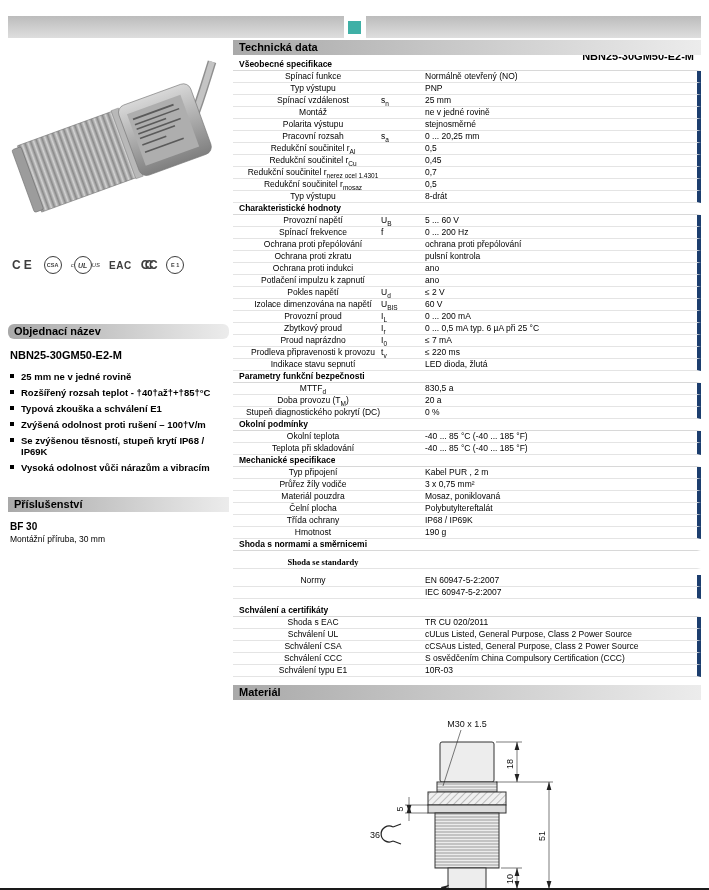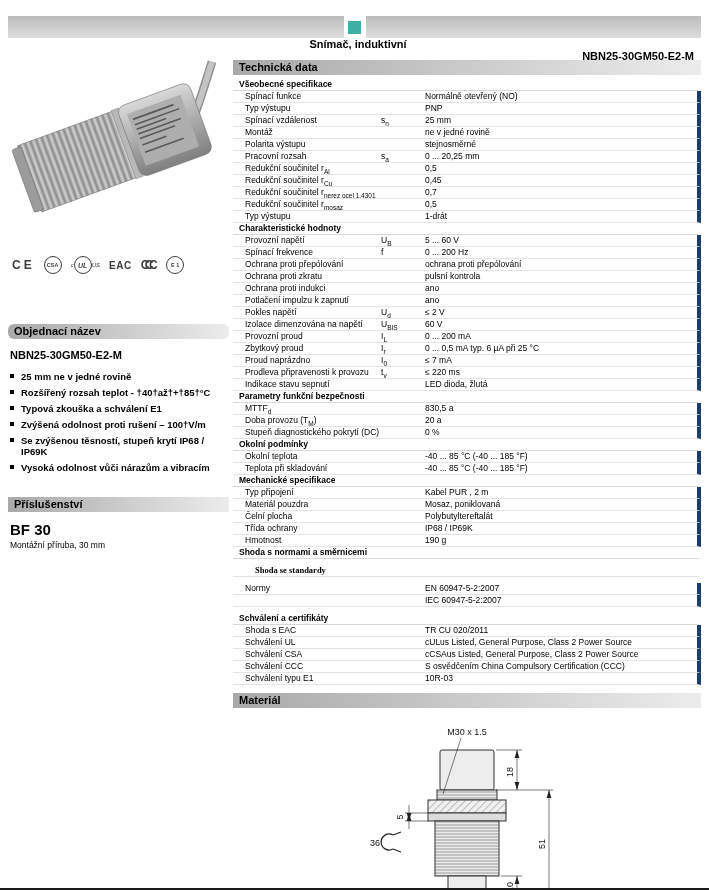--- a/index.html
+++ b/index.html
@@ -8,51 +8,51 @@
 
   
   .topbar{position:absolute;top:16px;left:8px;right:8px;height:22px;background:linear-gradient(180deg,#bcbcbc,#dedede);display:flex;align-items:center;flex-direction:column;}
   .logo-box{width:22px;height:22px;background:#fff;display:flex;align-items:center;justify-content:center;flex:none;}
   .logo-sq{width:13px;height:13px;background:#3fb0a6;}
   .topbar-left{font-size:11px;font-weight:bold;margin-left:7px;}
   .topbar-right{margin-left:auto;font-size:11px;font-weight:bold;padding-right:7px;}
 
   .cols{position:absolute;top:40px;left:8px;right:8px;bottom:4px;display:flex;}
   .leftcol{width:221px;flex:none;}
-  .rightcol{flex:1;margin-left:4px;min-width:0;margin-top:20px;}
+  .rightcol{flex:1;margin-left:4px;min-width:0;}
 
   .secbar{margin:0;height:15px;line-height:15px;font-size:11px;font-weight:bold;padding-left:6px;background:linear-gradient(90deg,#a9a9a9,#ececec);}
 
   
   .photo{height:196px;margin-top:10px;}
   .certs{display:flex;align-items:center;gap:9px;margin:8px 0 0 4px;height:22px;color:#3d3d3d;}
   .cert{display:inline-flex;align-items:center;justify-content:center;}
   .cert-ce{font-size:12px;letter-spacing:3px;font-weight:bold;}
   .circle{width:16px;height:16px;border:1px solid #3d3d3d;border-radius:50%;display:inline-flex;align-items:center;justify-content:center;font-size:5.5px;font-weight:bold;}
   .cert-ul .tiny{font-size:6px;font-style:italic;}
   .cert-ul .circle{font-size:7px;font-style:italic;}
   .cert-eac{font-size:10px;font-weight:bold;letter-spacing:0.5px;}
   .cert-ccc{font-size:12px;font-weight:bold;letter-spacing:-4.5px;padding-right:4px;}
   .ordering-bar{margin-top:48px;border-radius:6px;}
   .model{font-size:11px;font-weight:bold;margin:10px 0 10px 2px;}
   .bullets{list-style:none;margin:0;padding:0 6px 0 2px;}
   .bullets li{position:relative;padding-left:11px;font-size:9.5px;font-weight:bold;line-height:11px;margin-bottom:5px;}
   .bullets li::before{content:"";position:absolute;left:0;top:3px;width:4px;height:4px;background:#000;}
   .acc-bar{margin-top:24px;}
-  .acc-name{font-size:15px;font-weight:bold;margin:9px 0 2px 2px;}
+  .acc-name{font-size:10px;font-weight:bold;margin:9px 0 2px 2px;}
   .acc-desc{font-size:8.5px;margin-left:2px;}
 
   
   #tech-table{margin-top:4px;font-size:8.5px;}
   .trow{display:flex;align-items:flex-start;min-height:11px;line-height:11px;border-bottom:1px solid #e4e4e4;border-right:4px solid transparent;padding-left:12px;box-sizing:border-box;}
   .trow.tsec{font-weight:bold;padding-left:6px;border-bottom:1px solid #d8d8d8;}
   .trow.tsub{padding-left:22px;font-weight:bold;font-family:Liberation Serif, serif;}
   .trow.hasval{border-right-color:#1c3e6e;}
   .tspacer{height:6px;border-right:4px solid transparent;}
-  .tlabel{width:136px;flex:none;overflow:hidden;white-space:nowrap;}
+  .tlabel{width:136px;flex:none;overflow:hidden;white-space:nowrap;text-align:center;}
   .tsym{width:44px;flex:none;}
   .tval{flex:1;min-width:0;}
   sub{font-size:6.5px;line-height:0;}
 
   .dims-bar{margin-top:8px;}
   .dwg-wrap{display:flex;justify-content:center;padding-top:14px;}
   svg text{font-family:"Liberation Sans",sans-serif;font-size:9px;fill:#111;}
 </style>
 </head>
 <body>
@@ -192,21 +192,21 @@
             <span class="tval">0,7</span>
           </div>
           <div class="trow hasval">
             <span class="tlabel">Redukční součinitel r<sub>mosaz</sub></span>
             <span class="tsym"></span>
             <span class="tval">0,5</span>
           </div>
           <div class="trow hasval">
             <span class="tlabel">Typ výstupu</span>
             <span class="tsym"></span>
-            <span class="tval">1-drát</span>
+            <span class="tval">8-drát</span>
           </div>
           <div class="trow tsec">
             <span class="tlabel" style="width: auto;">Charakteristické hodnoty</span>
           </div>
           <div class="trow hasval">
             <span class="tlabel">Provozní napětí</span>
             <span class="tsym">U<sub>B</sub></span>
             <span class="tval">5 ... 60 V</span>
           </div>
           <div class="trow hasval">
@@ -300,20 +300,25 @@
             <span class="tsym"></span>
             <span class="tval">-40 ... 85 °C (-40 ... 185 °F)</span>
           </div>
           <div class="trow tsec">
             <span class="tlabel" style="width: auto;">Mechanické specifikace</span>
           </div>
           <div class="trow hasval">
             <span class="tlabel">Typ připojení</span>
             <span class="tsym"></span>
             <span class="tval">Kabel PUR , 2 m</span>
+          </div>
+          <div class="trow hasval">
+            <span class="tlabel">Průřez žíly vodiče</span>
+            <span class="tsym"></span>
+            <span class="tval">3 x 0,75 mm²</span>
           </div>
           <div class="trow hasval">
             <span class="tlabel">Materiál pouzdra</span>
             <span class="tsym"></span>
             <span class="tval">Mosaz, poniklovaná</span>
           </div>
           <div class="trow hasval">
             <span class="tlabel">Čelní plocha</span>
             <span class="tsym"></span>
             <span class="tval">Polybutyltereftalát</span>

